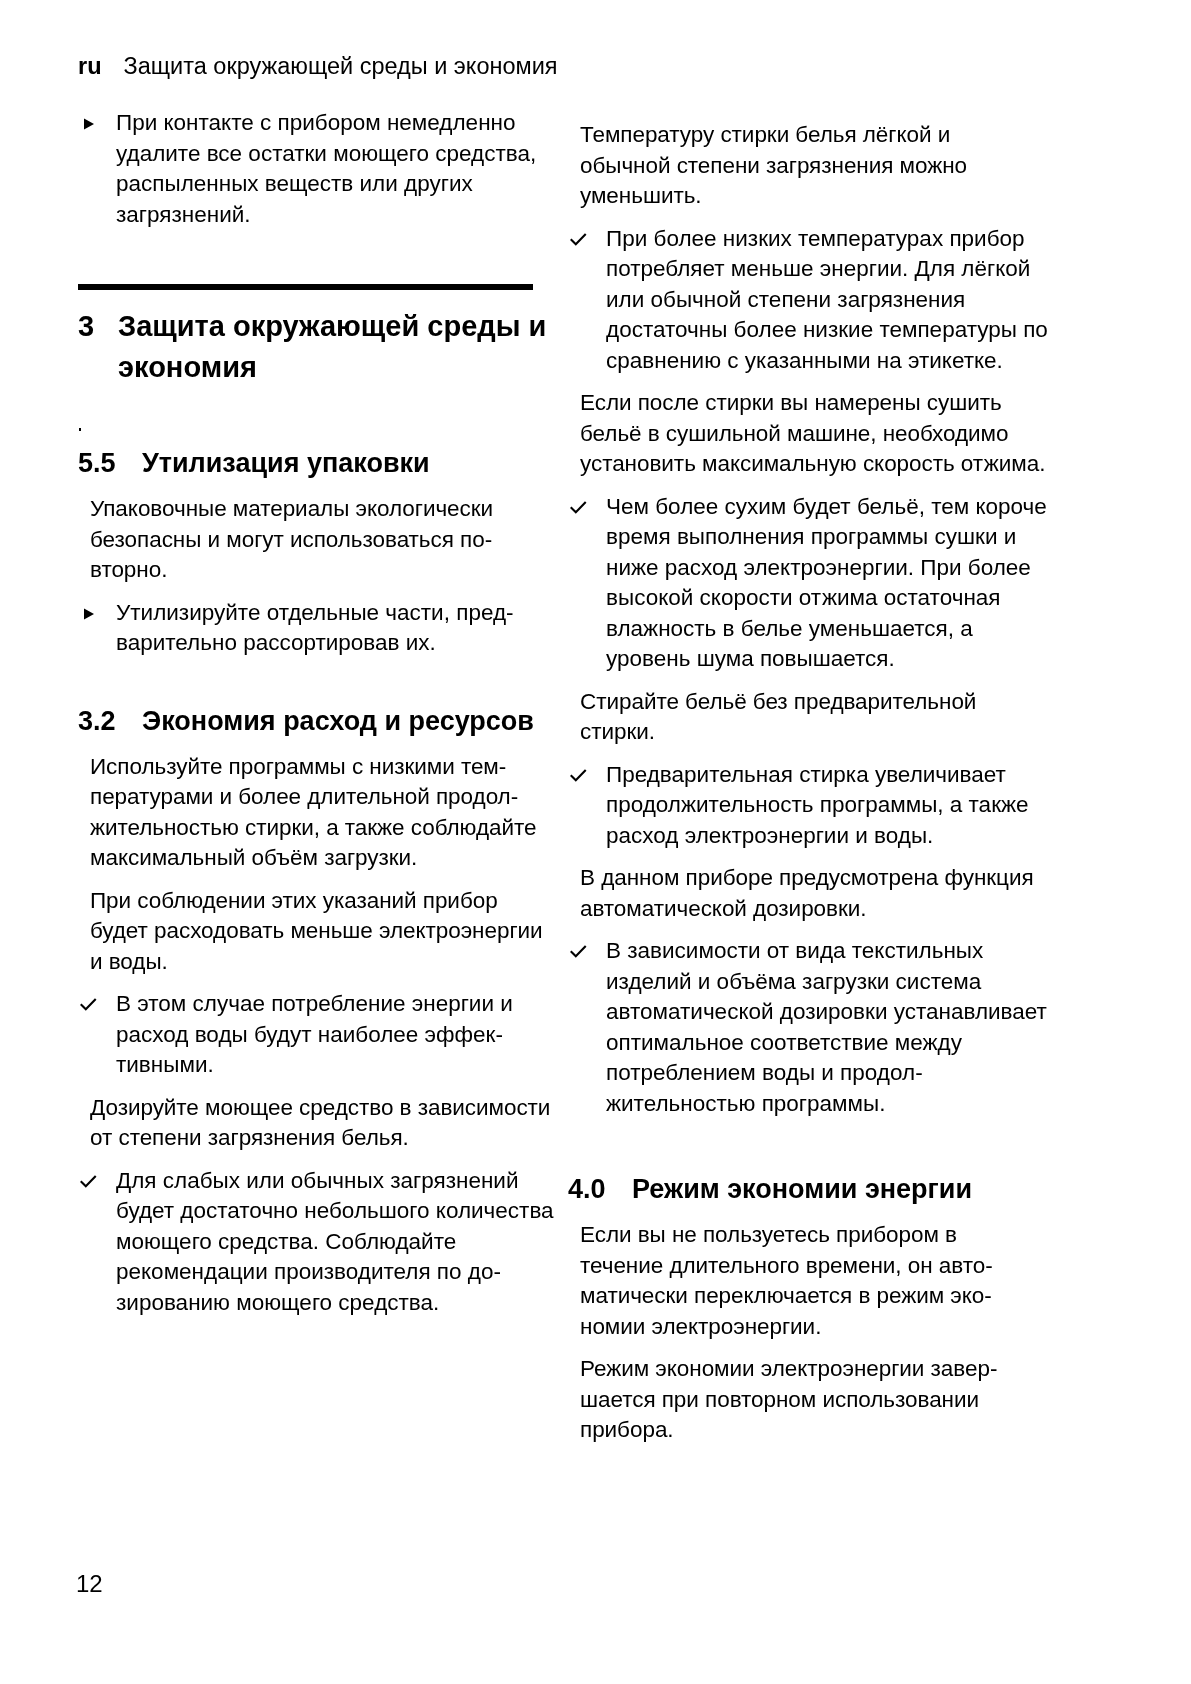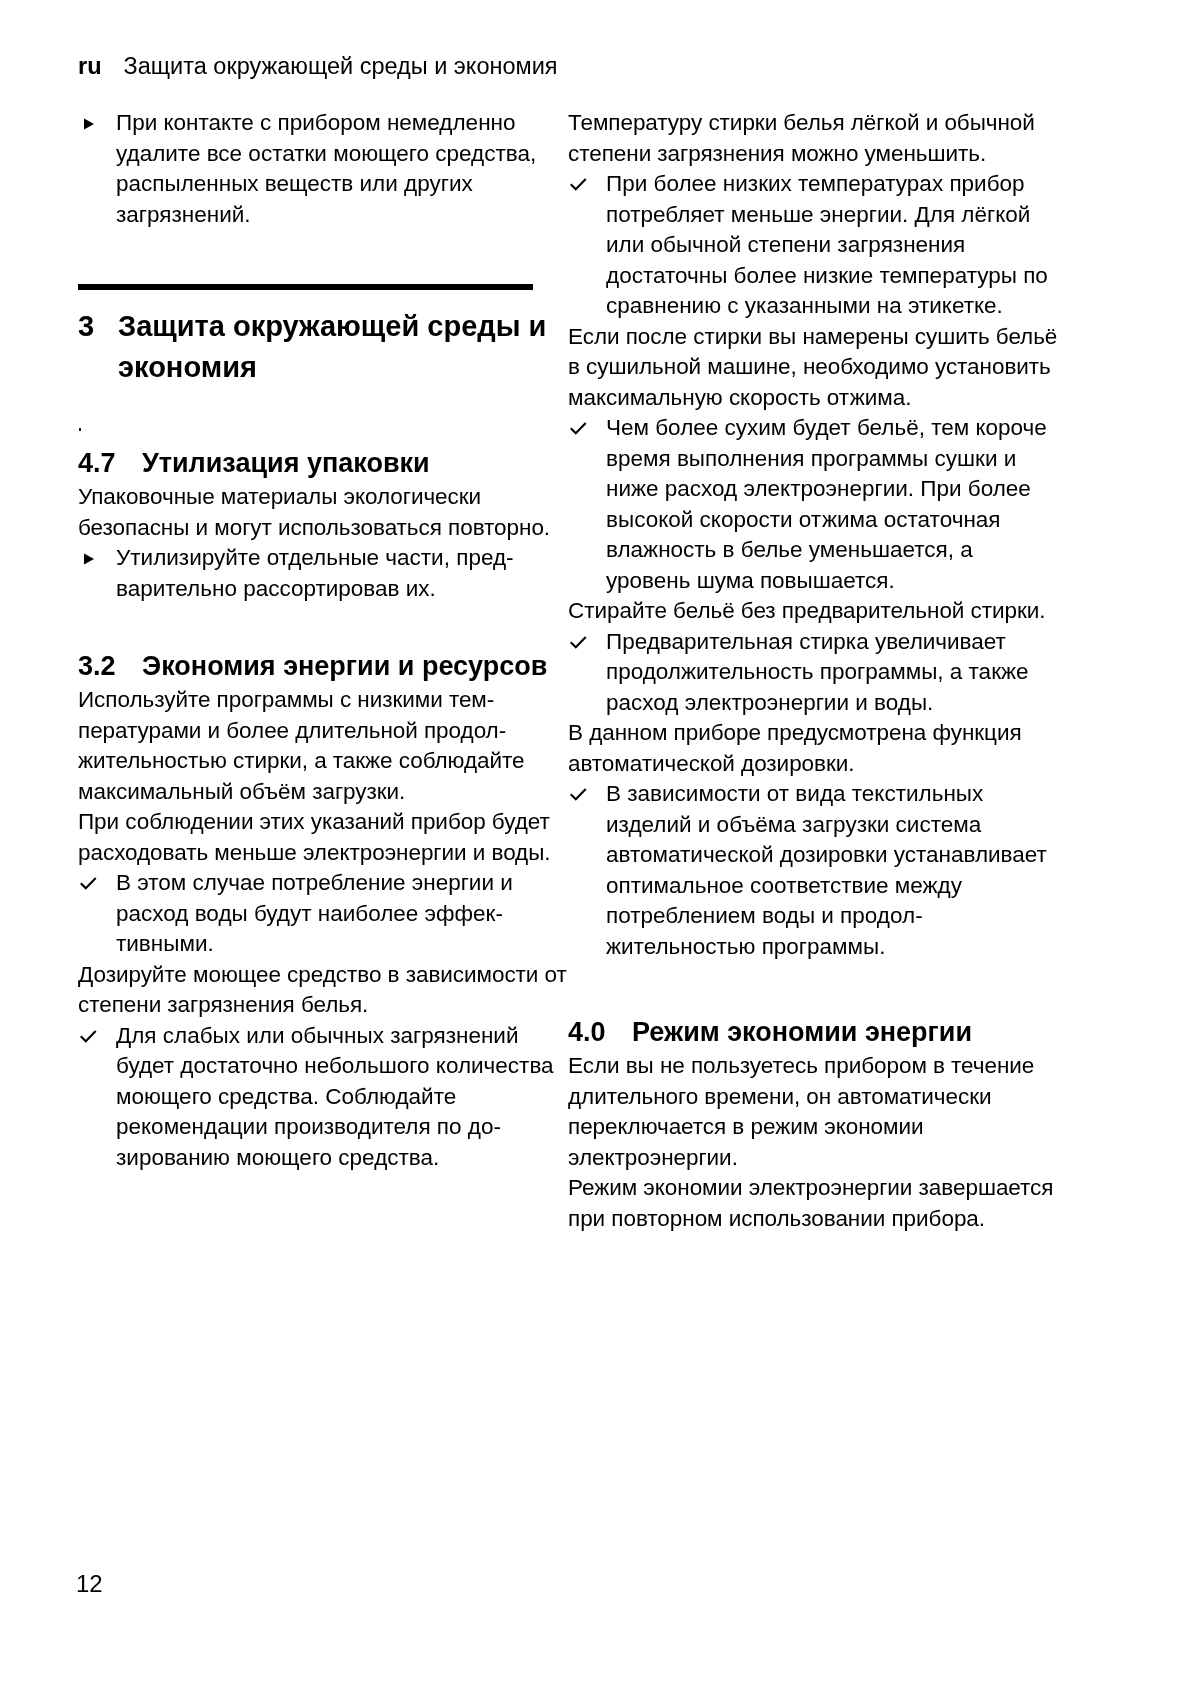--- a/index.html
+++ b/index.html
@@ -47,21 +47,21 @@
     width: 1035px;
     display: flex;
   }
   .col {
     width: 490px;
     flex: 0 0 490px;
   }
 
   
   p.body {
-    margin: 0;
+    margin: 12px;
     font-size: 22.5px;
     line-height: 30.5px;
     letter-spacing: -0.05px;
   }
   .gap-para { margin-top: 25px; }
   .gap-small { margin-top: 4px; }
 
   
   ul.list {
     list-style: none;
@@ -178,40 +178,40 @@
         <div class="rule"></div>
         <h1 class="chapter">
           <span class="num">3</span>
           <span class="txt">Защита окружающей среды и экономия</span>
         </h1>
       </div>
 
       <div class="h1-gap-after">
         <div class="dot-artifact"></div>
         <h2 class="section" style="margin-top:14px;">
-          <span class="num">4.7</span>
+          <span class="num">5.5</span>
           <span class="txt">Утилизация упаковки</span>
         </h2>
         <p class="body h2-gap-after">Упаковочные материалы экологически безопасны и могут использоваться по­вторно.</p>
         <ul class="list gap-small">
           <li>
             <span class="marker triangle">
               <svg width="14" height="14" viewBox="0 0 14 14">
                   <polygon points="2,1.5 12,7 2,12.5" fill="#000"></polygon>
                 </svg>
             </span>
             <span>Утилизируйте отдельные части, пред­варительно рассортировав их.</span>
           </li>
         </ul>
       </div>
 
       <div class="h2-gap-before">
         <h2 class="section">
           <span class="num">3.2</span>
-          <span class="txt">Экономия энергии и ре­сурсов</span>
+          <span class="txt">Экономия расход и ре­сурсов</span>
         </h2>
         <p class="body gap-para">Используйте программы с низкими тем­пературами и более длительной продол­жительностью стирки, а также соблю­дайте максимальный объём загрузки.</p>
         <p class="body h2-gap-after">При соблюдении этих указаний прибор будет расходовать меньше электро­энергии и воды.</p>
         <ul class="list gap-small">
           <li>
             <span class="marker check">
               <svg width="17" height="14" viewBox="0 0 17 14">
                   <polyline points="1.5,7 5.8,11.3 15,1.8" fill="none" stroke="#000" stroke-width="2.1" stroke-linecap="square"></polyline>
                 </svg>
             </span>

